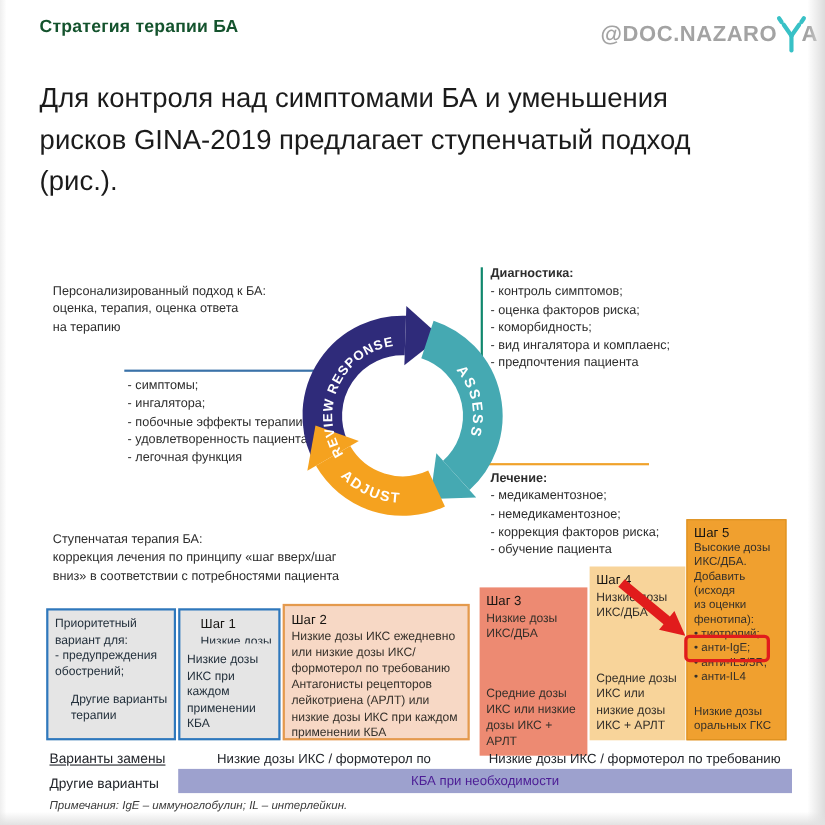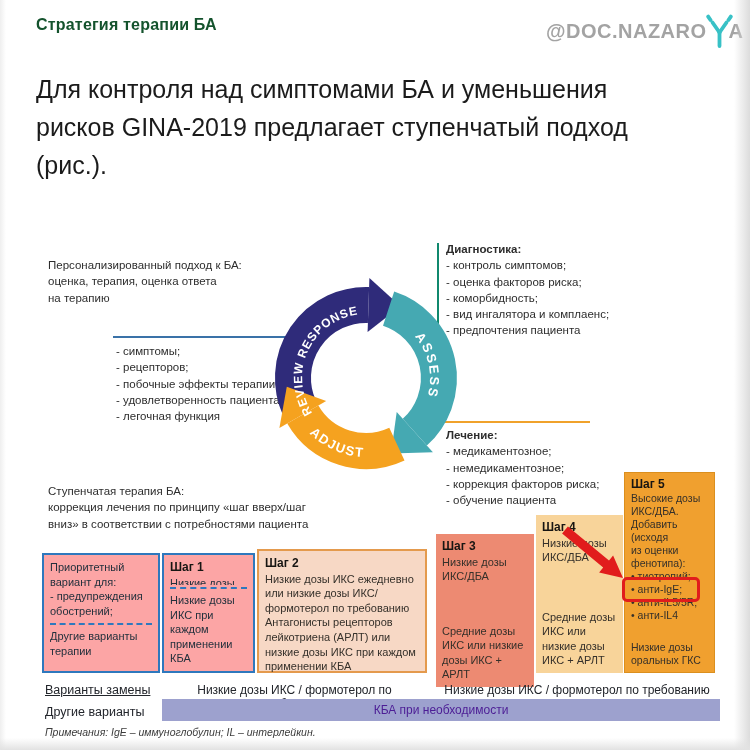--- a/index.html
+++ b/index.html
@@ -21,22 +21,22 @@
   .intro{left:36px;top:70px;width:700px;font-size:25px;line-height:38px;color:#1b1b1b;}
 
   .dtext{position:absolute;font-size:11.5px;line-height:16.3px;color:#2d2d2d;}
   .dtext .ttl{font-weight:bold;}
   .hline{position:absolute;height:2px;}
   .vline{position:absolute;width:2px;}
 
   
   .stepbox{position:absolute;box-sizing:border-box;display:flex;flex-direction:column;
     justify-content:space-between;padding:5px 6px;font-size:11px;line-height:14.6px;color:#35302a;}
-  .stepbox .hd{font-weight:bold;font-size:12px;color:#171512;margin-bottom:1px;}
-  .wbox{background:#fca5a5;border:2px solid #2e78bd;color:#23303c;}
+  .stepbox .hd{font-weight:normal;font-size:12px;color:#171512;margin-bottom:1px;}
+  .wbox{background:#e5e5e5;border:2px solid #2e78bd;color:#23303c;align-items:flex-end;}
   .wbox .sect-top{height:61px;overflow:hidden;}
   .dash-div{border-top:2px dashed #2e78bd;margin:2px 0 4px 0;}
   .s5{font-size:10.5px;line-height:13px;}
   .s5 .hd{font-size:12px;margin-bottom:1px;}
 
   .red-rect{position:absolute;border:3px solid #e11c1c;border-radius:5px;background:transparent;}
 
   .foot-label{position:absolute;font-size:12.5px;color:#22252b;}
   .foot-opt{position:absolute;font-size:12px;color:#22252b;text-align:center;}
   .foot-bar{position:absolute;background:#9da1ce;color:#4c1d95;font-size:12px;
@@ -73,21 +73,21 @@
 
   <div class="dtext" style="left:48px;top:257px;">
     <div>Персонализированный подход к БА:</div>
     <div>оценка, терапия, оценка ответа</div>
     <div>на терапию</div>
   </div>
 
   <div class="hline" style="left:113px;top:336px;width:192px;background:#3a72a8;"></div>
   <div class="dtext" style="left:116px;top:343px;">
     <div>- симптомы;</div>
-    <div>- рецепторов;</div>
+    <div>- ингалятора;</div>
     <div>- побочные эффекты терапии;</div>
     <div>- удовлетворенность пациента;</div>
     <div>- легочная функция</div>
   </div>
 
   <div class="vline" style="left:437px;top:243px;height:83px;background:#10886d;"></div>
   <div class="dtext" style="left:446px;top:241px;">
     <div class="ttl">Диагностика:</div>
     <div>- контроль симптомов;</div>
     <div>- оценка факторов риска;</div>

